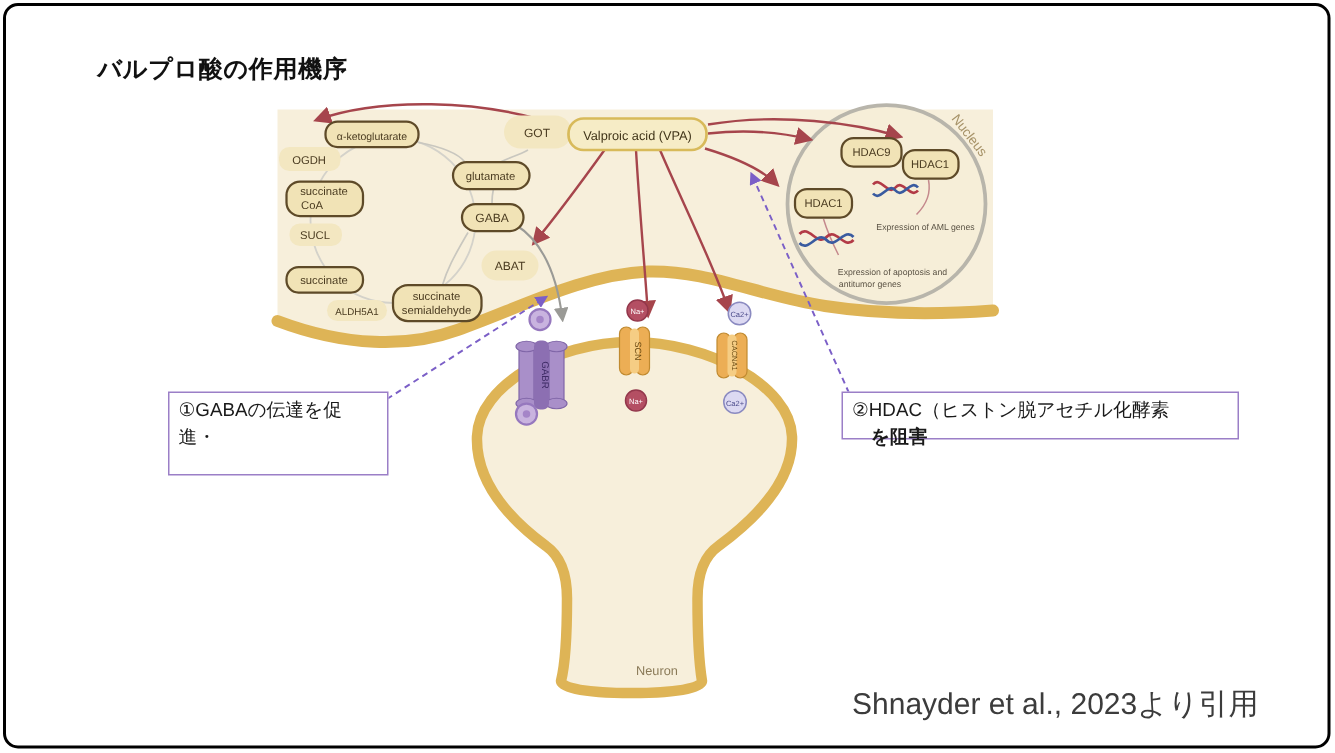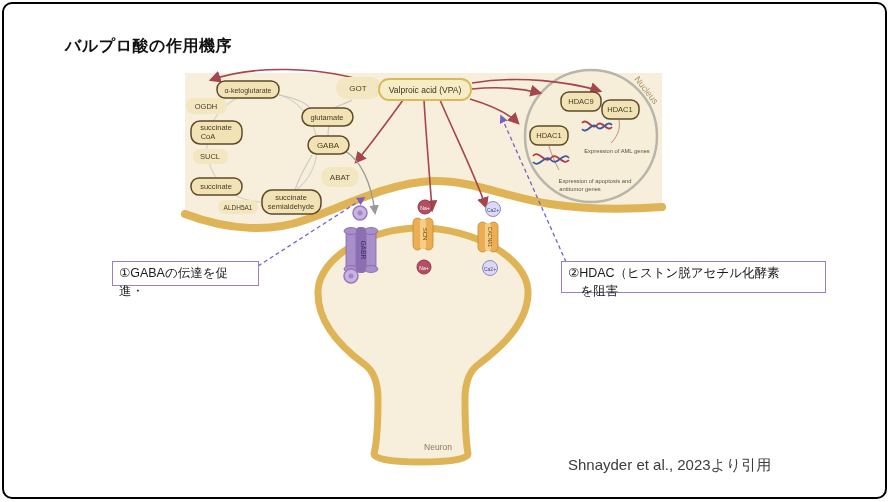--- a/index.html
+++ b/index.html
@@ -1,23 +1,23 @@
 <!DOCTYPE html>
 <html><head>
 <meta charset="utf-8">
 <style>
   html,body{margin:0;padding:0;background:#fff;font-family:"Liberation Sans","DejaVu Sans",sans-serif;}
   .stage{position:relative;width:890px;height:502px;background:#fff;overflow:hidden;}
   .frame{position:absolute;left:2px;top:2px;right:3px;bottom:3px;border:2px solid #000;border-radius:10px;}
   .title{position:absolute;left:65px;top:36px;font-size:16px;font-weight:bold;color:#111;letter-spacing:.5px;}
-  .citation{position:absolute;left:568px;top:456px;font-size:15px;color:#3c3c3c;}
+  .citation{position:absolute;left:568px;top:456px;font-size:20px;color:#3c3c3c;}
   .callout{position:absolute;background:#fff;border:1px solid #9b7fc7;color:#1a1a1a;
            font-size:12.5px;line-height:18px;padding:2px 6px;box-sizing:border-box;}
-  .callout .l2{text-indent:1em;}
-  .co-left{left:112px;top:261px;width:147px;height:25px;}
+  .callout .l2{text-indent:1em;font-weight:bold;}
+  .co-left{left:112px;top:261px;width:147px;height:56px;}
   .co-right{left:561px;top:261px;width:265px;height:32px;}
   svg text{font-family:"Liberation Sans","DejaVu Sans",sans-serif;}
   .boxlabel{fill:#4a3b20;}
 </style>
 </head>
 <body>
 
 <div class="stage">
   <div class="frame"></div>
 

